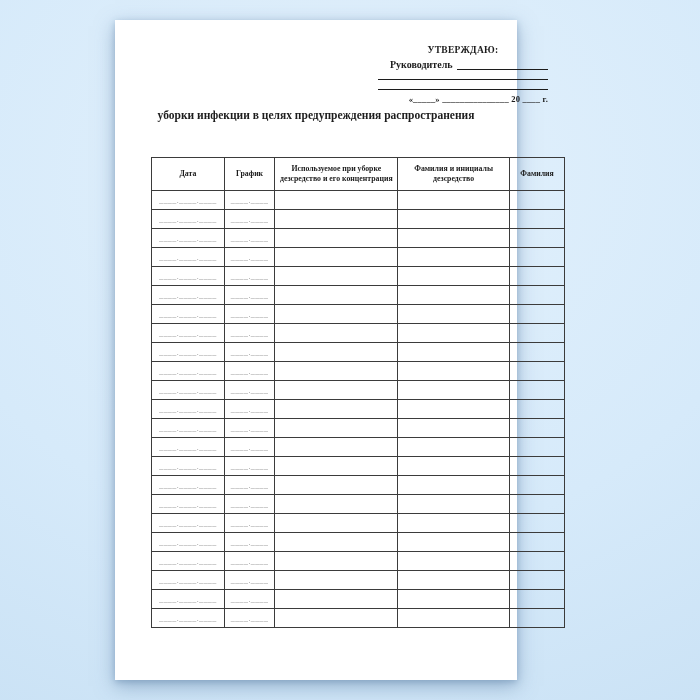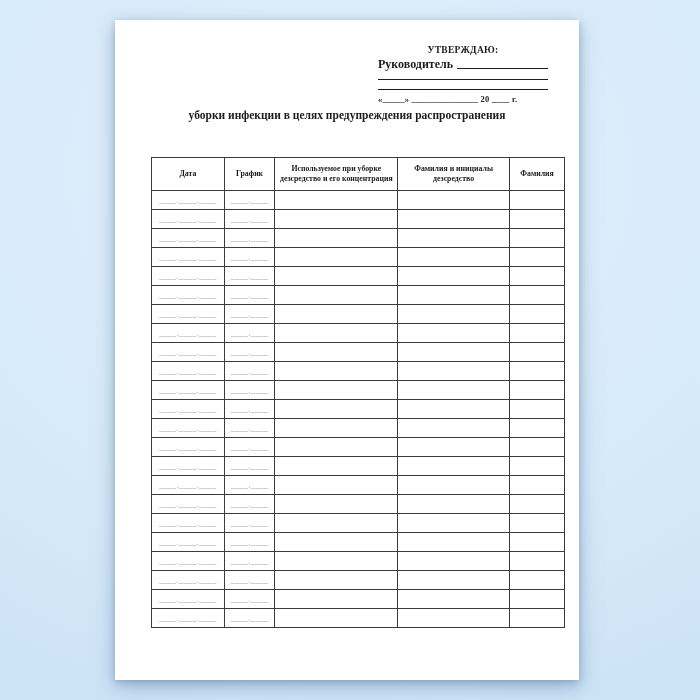--- a/index.html
+++ b/index.html
@@ -9,58 +9,59 @@
   .stage {
     position: relative;
     width: 700px; height: 700px;
     background: radial-gradient(130% 110% at 50% 25%, #e3f1fc 0%, #d6eafa 48%, #c3ddf2 100%);
     overflow: hidden;
   }
 
   .paper {
     position: absolute;
     left: 115px; top: 20px;
-    width: 464px; height: 660px;
+    width: 402px; height: 660px;
     background: #ffffff;
     box-shadow: 0 6px 18px rgba(88, 124, 162, 0.50), 0 2px 6px rgba(88, 124, 162, 0.35);
   }
 
   
   .approval {
     position: absolute;
     left: 263px; top: 25px;
     width: 170px;
     color: #1c1c1c;
     font-weight: bold;
   }
   .approval-title {
     text-align: center;
     font-size: 9.5px;
     letter-spacing: 0.3px;
   }
   .approval-row {
     display: flex;
-    align-items: center;
-    font-size: 12px;
+    align-items: flex-end;
+    font-size: 10px;
     margin-top: 3px;
     height: 12px;
+    margin-left: 12px;
   }
   .fill-line {
     flex: 1;
     border-bottom: 1px solid #1c1c1c;
     margin-left: 4px;
     height: 10px;
   }
   .blank-line {
     border-bottom: 1px solid #1c1c1c;
     height: 10px;
   }
   .approval-date {
     font-size: 8.5px;
-    text-align: left;
+    text-align: right;
     margin-top: 4px;
     white-space: nowrap;
     letter-spacing: 0.2px;
   }
 
   
   .doc-title {
     position: absolute;
     left: 0; right: 0; top: 88px;
     text-align: center;

